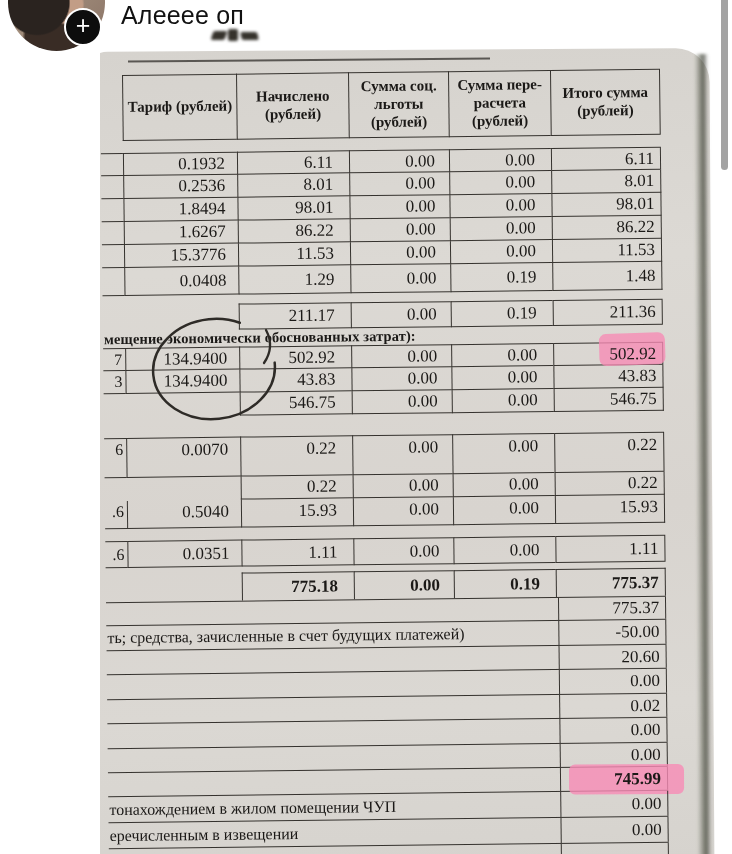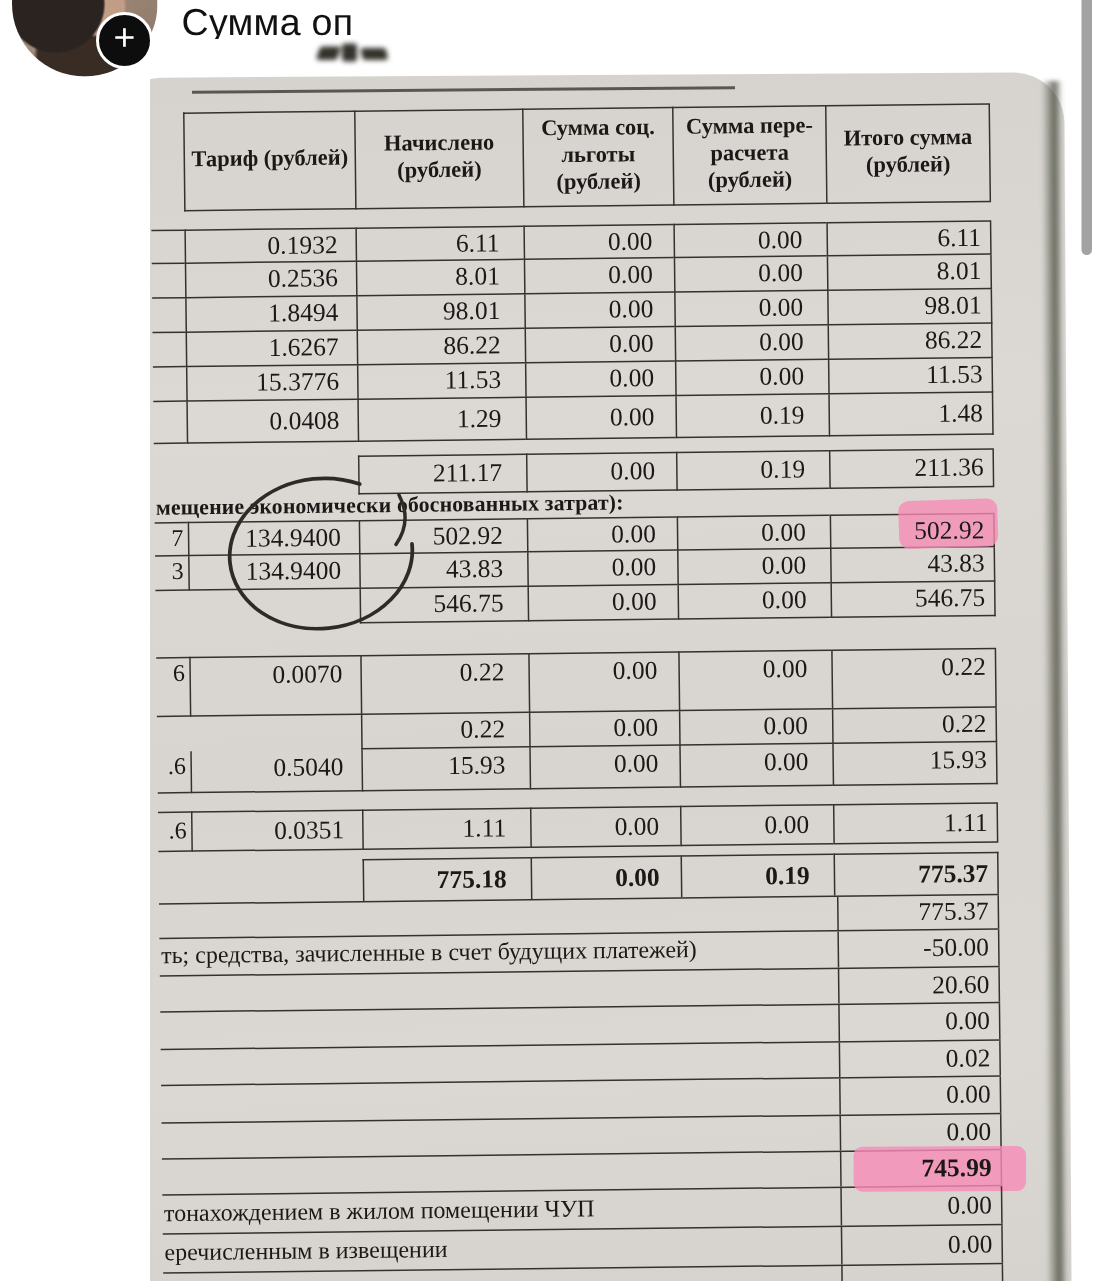--- a/index.html
+++ b/index.html
@@ -110,21 +110,21 @@
   }
   .pen{position:absolute;left:40px;top:286px;z-index:5;}
 </style>
 </head>
 <body>
 
 <div class="avatar"></div>
 <div class="plus-badge">
   <span>+</span>
 </div>
-<div class="username">Сумма оп</div>
+<div class="username">Алееее оп</div>
 
 <div class="photo">
   <div class="paper"></div>
   <div class="paper-edge"></div>
   <div class="smudge">
       <i></i>
       <i></i>
       <i></i>
     </div>
   <div class="cutline"></div>

